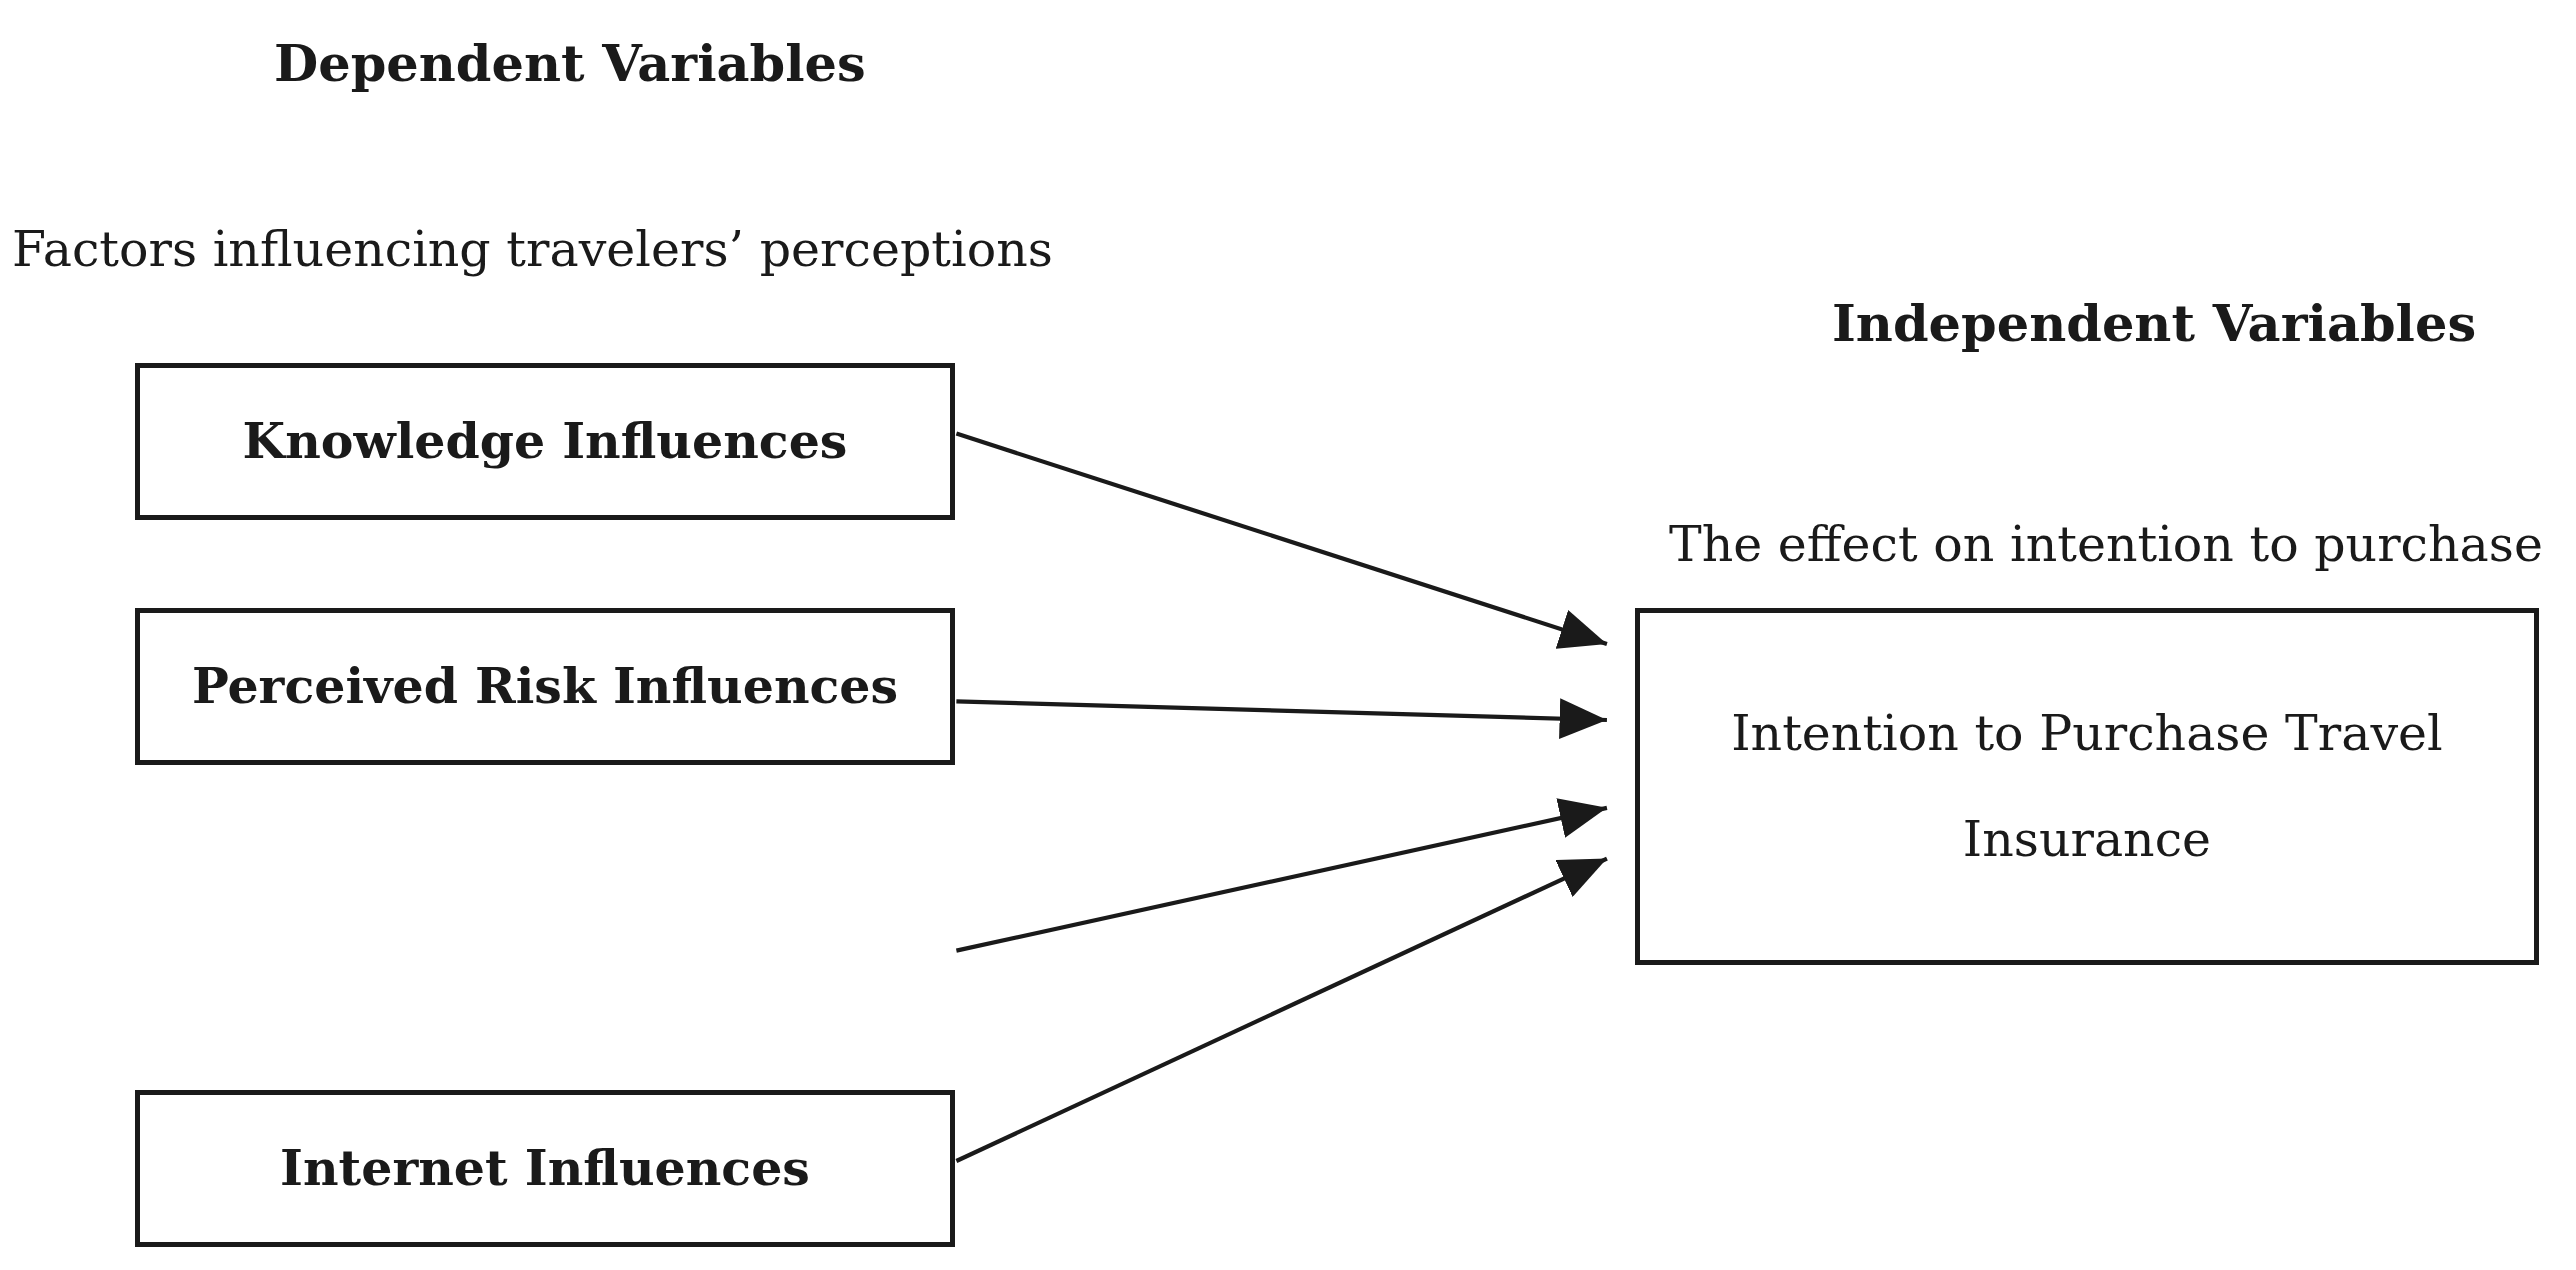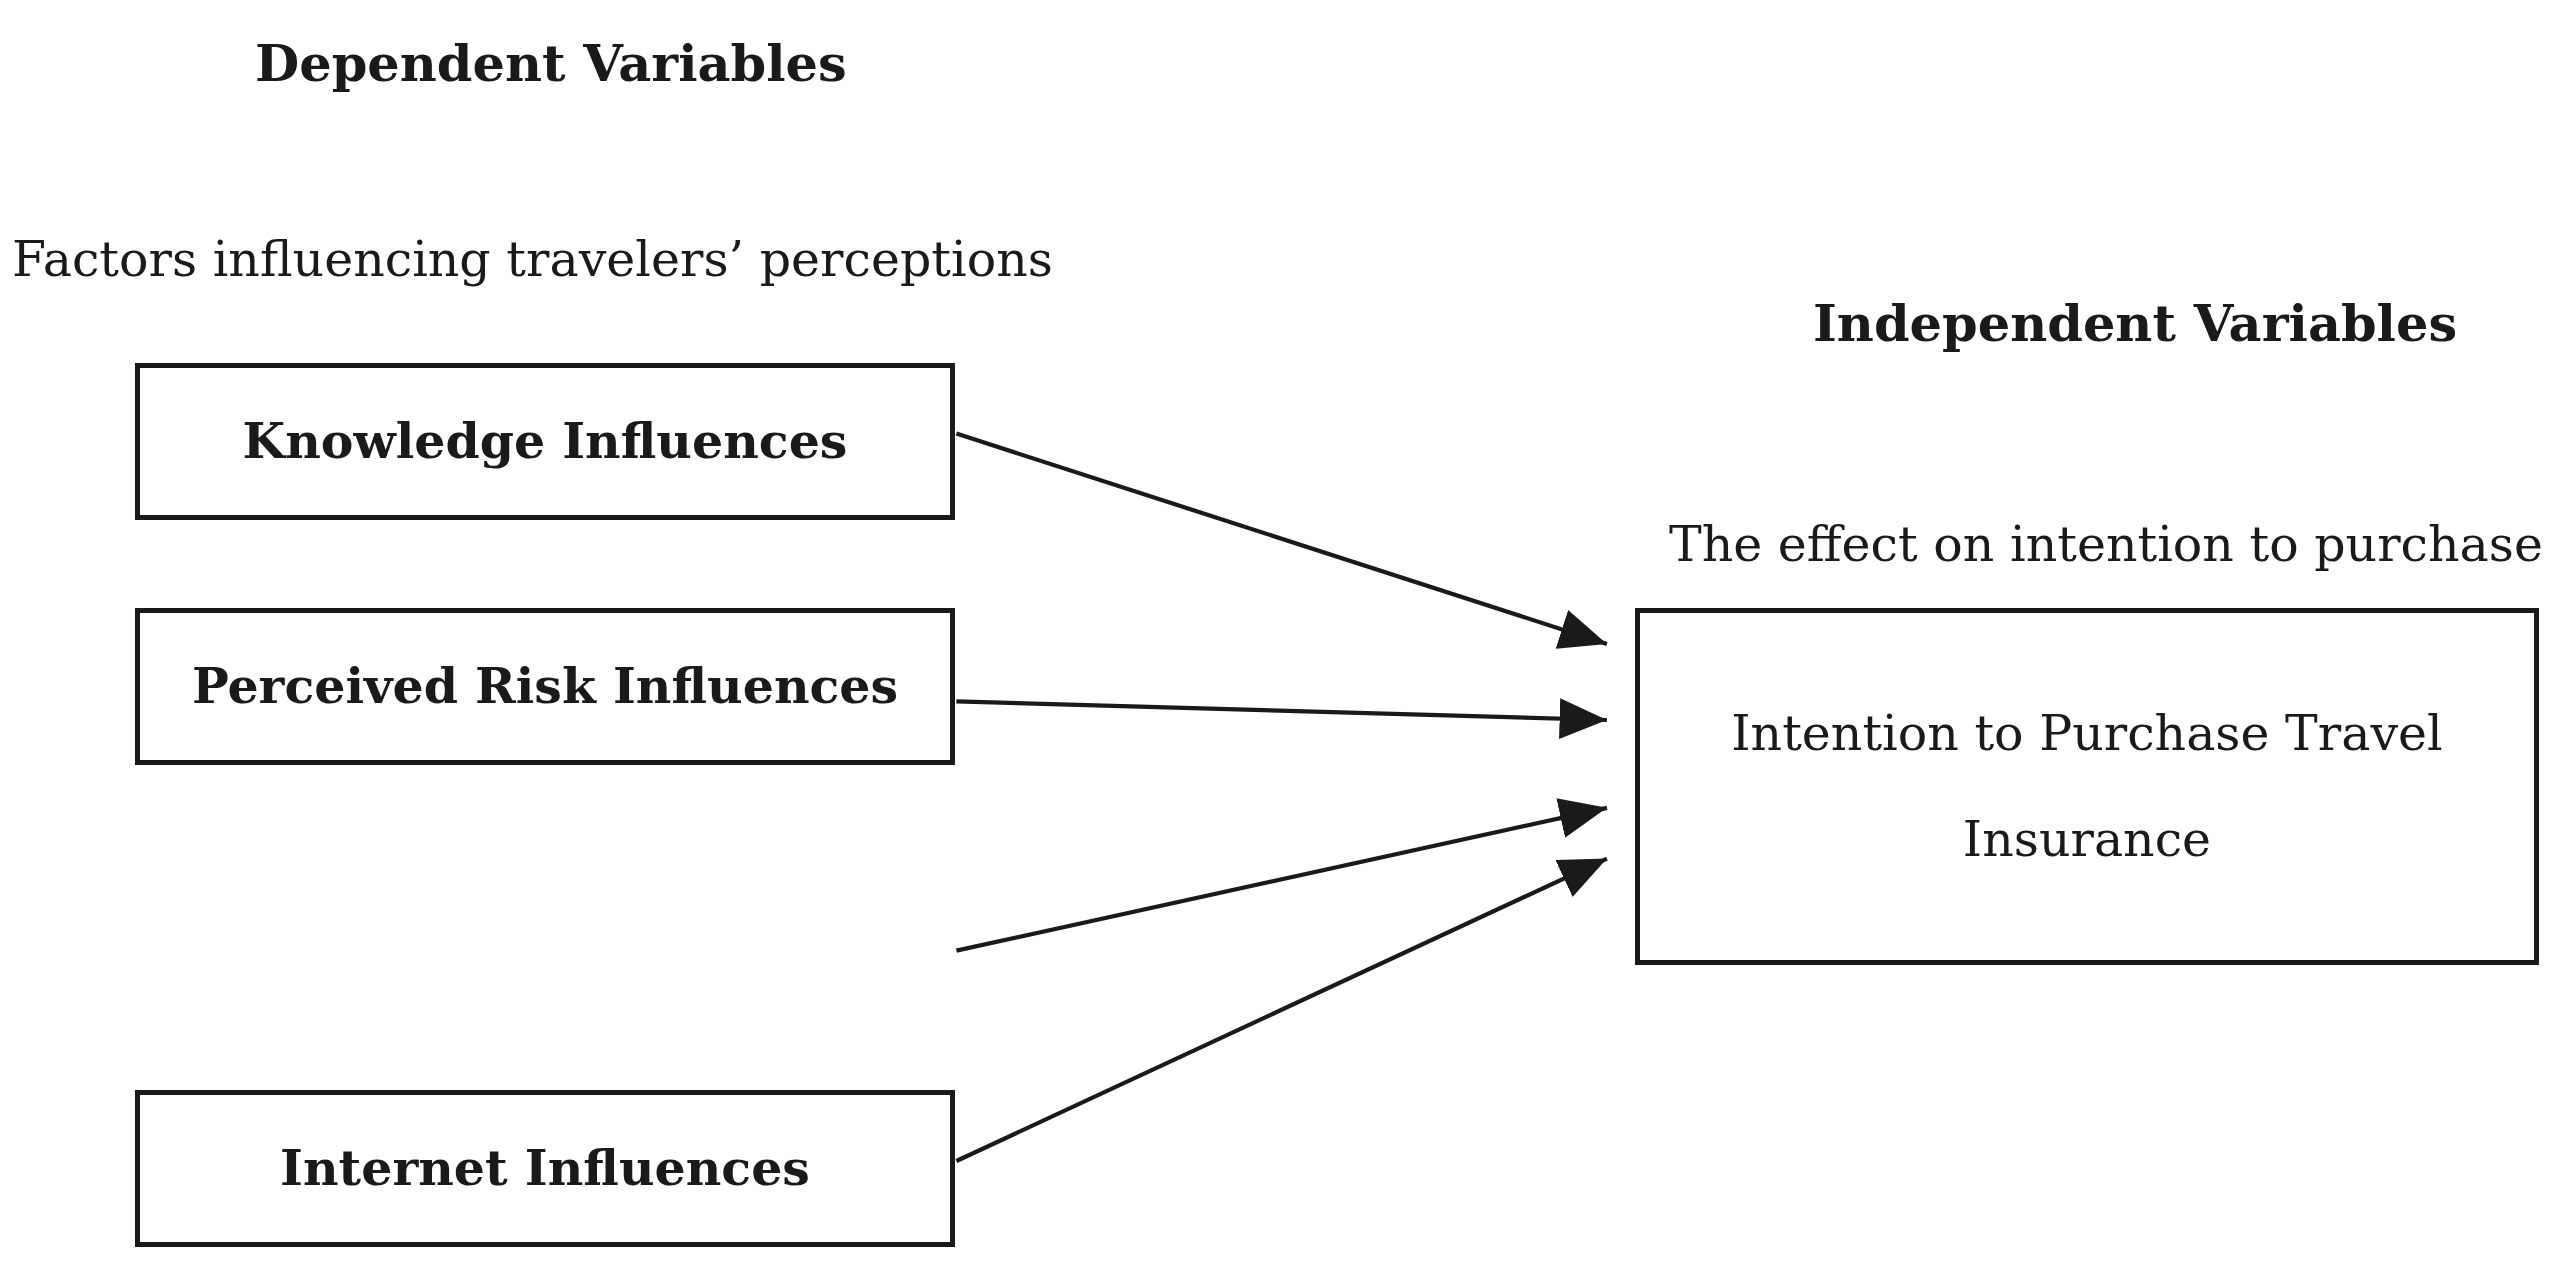--- a/index.html
+++ b/index.html
@@ -19,20 +19,21 @@
     width:2576px;height:1271px;
     background:var(--paper);
   }
   .heading{
     position:absolute;
     font-weight:bold;
     font-size:51px;
     line-height:1.15;
     white-space:nowrap;
     letter-spacing:0px;
+    margin-left:19px;
   }
   .caption{
     position:absolute;
     font-size:49px;
     line-height:1.2;
     white-space:nowrap;
   }
   .var-box{
     position:absolute;
     border:5px solid var(--ink);
@@ -63,21 +64,21 @@
     height:357px;
     flex-direction:column;
     justify-content:center;
   }
   #box-intention .box-line{
     font-size:49px;
     line-height:2.15;
     white-space:nowrap;
   }
   #dependent-heading{left:255px;top:34px;}
-  #factors-caption{left:12px;top:231px;}
+  #factors-caption{left:12px;top:221px;}
   #independent-heading{left:1813px;top:294px;}
   #effect-caption{left:1669px;top:516px;}
   #arrow-layer{
     position:absolute;
     left:0;top:0;
     width:2576px;height:1271px;
     pointer-events:none;
   }
   #arrow-layer line{
     stroke:var(--ink);

